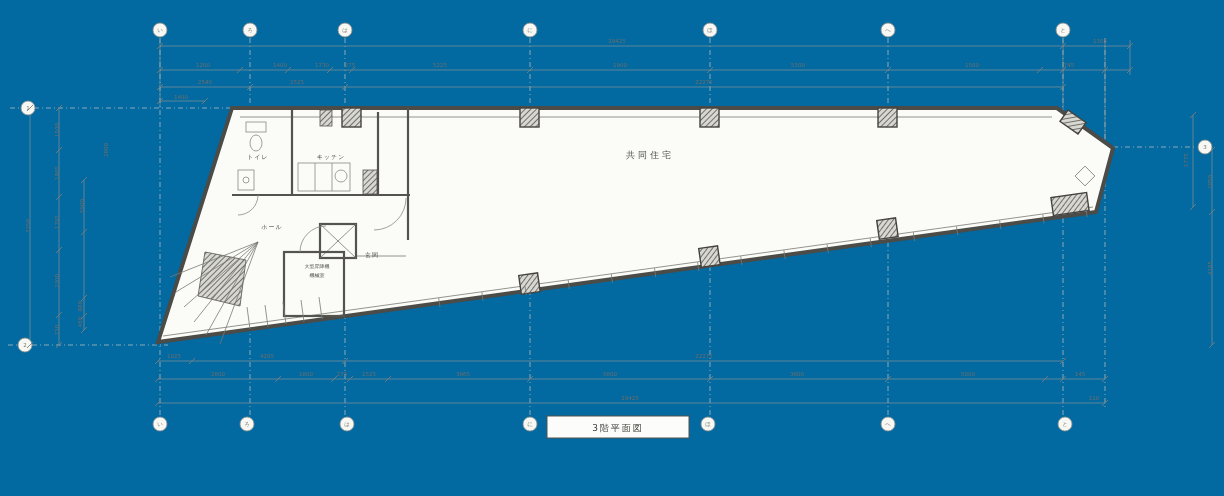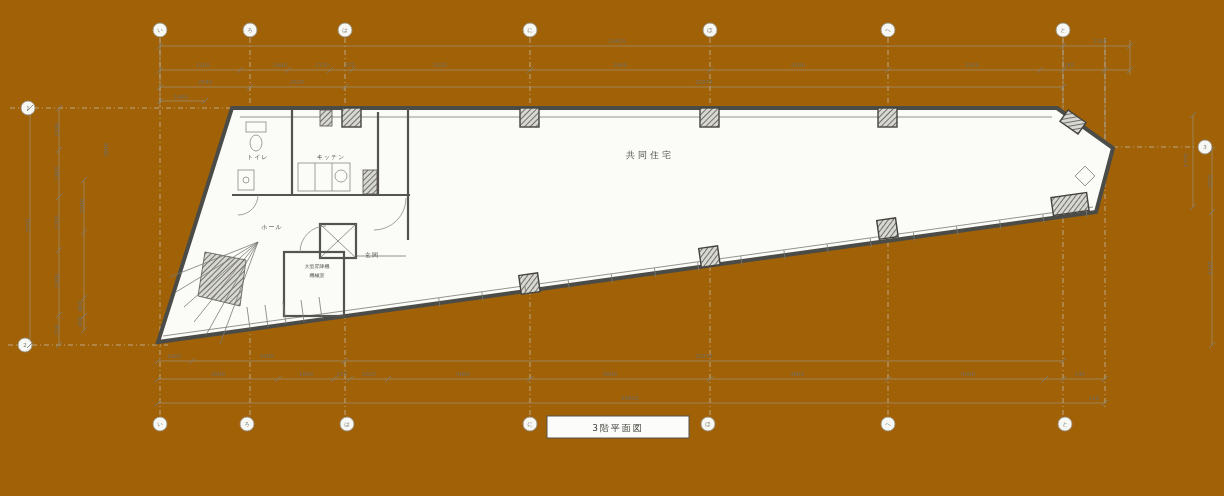--- a/index.html
+++ b/index.html
@@ -1,16 +1,16 @@
 <!DOCTYPE html>
 <html><head>
 <meta charset="utf-8">
 <style>
   html,body{margin:0;padding:0;background:#ffffff;}
-  .sheet{position:relative;width:1224px;height:496px;background:#a16207;overflow:hidden;
+  .sheet{position:relative;width:1224px;height:496px;background:#0369a1;overflow:hidden;
          font-family:"DejaVu Sans","Liberation Sans",sans-serif;}
   svg{position:absolute;left:0;top:0;}
   text{fill:#5f5f5c;}
   .dim{font-size:5.5px;text-anchor:middle;fill:#6e6e6a;}
   .room{font-size:6px;text-anchor:middle;fill:#4f4f4c;letter-spacing:1px;}
   .room-big{font-size:9px;text-anchor:middle;fill:#4f4f4c;letter-spacing:3px;}
   .room-sm{font-size:5px;text-anchor:middle;fill:#4f4f4c;}
   .bubble-label{font-size:5.5px;text-anchor:middle;fill:#77776f;}
   .title-text{font-size:9px;text-anchor:middle;fill:#3c3c38;letter-spacing:2px;}
   .gridline{stroke:#c6c6c0;stroke-width:0.7;stroke-dasharray:5 3 1 3;fill:none;}

